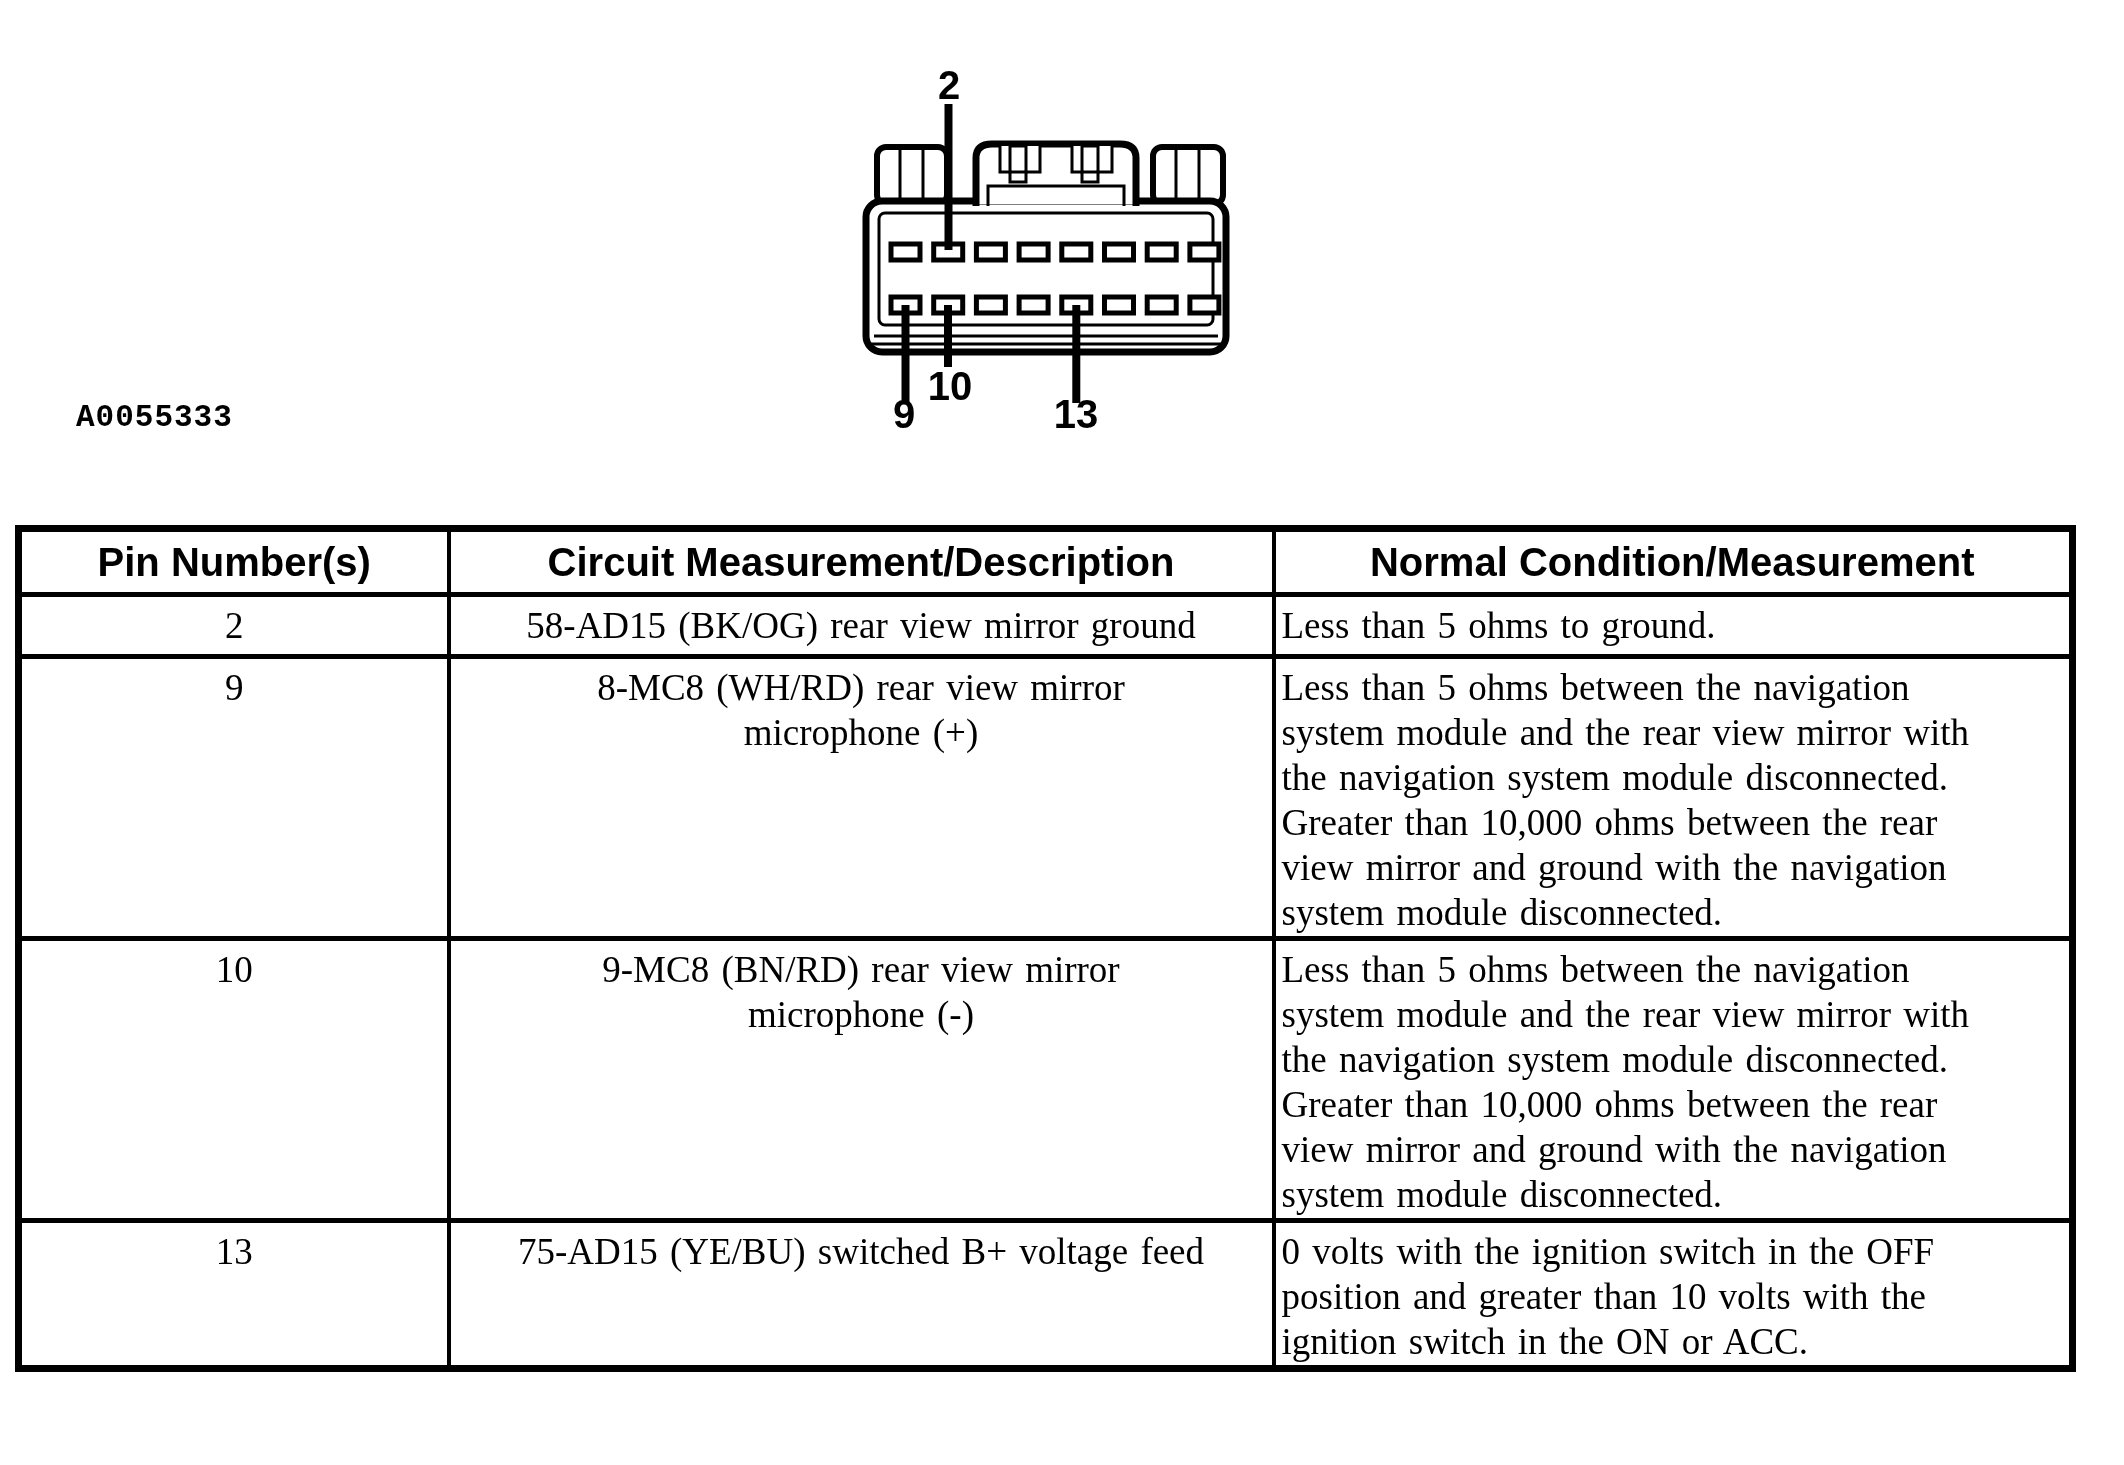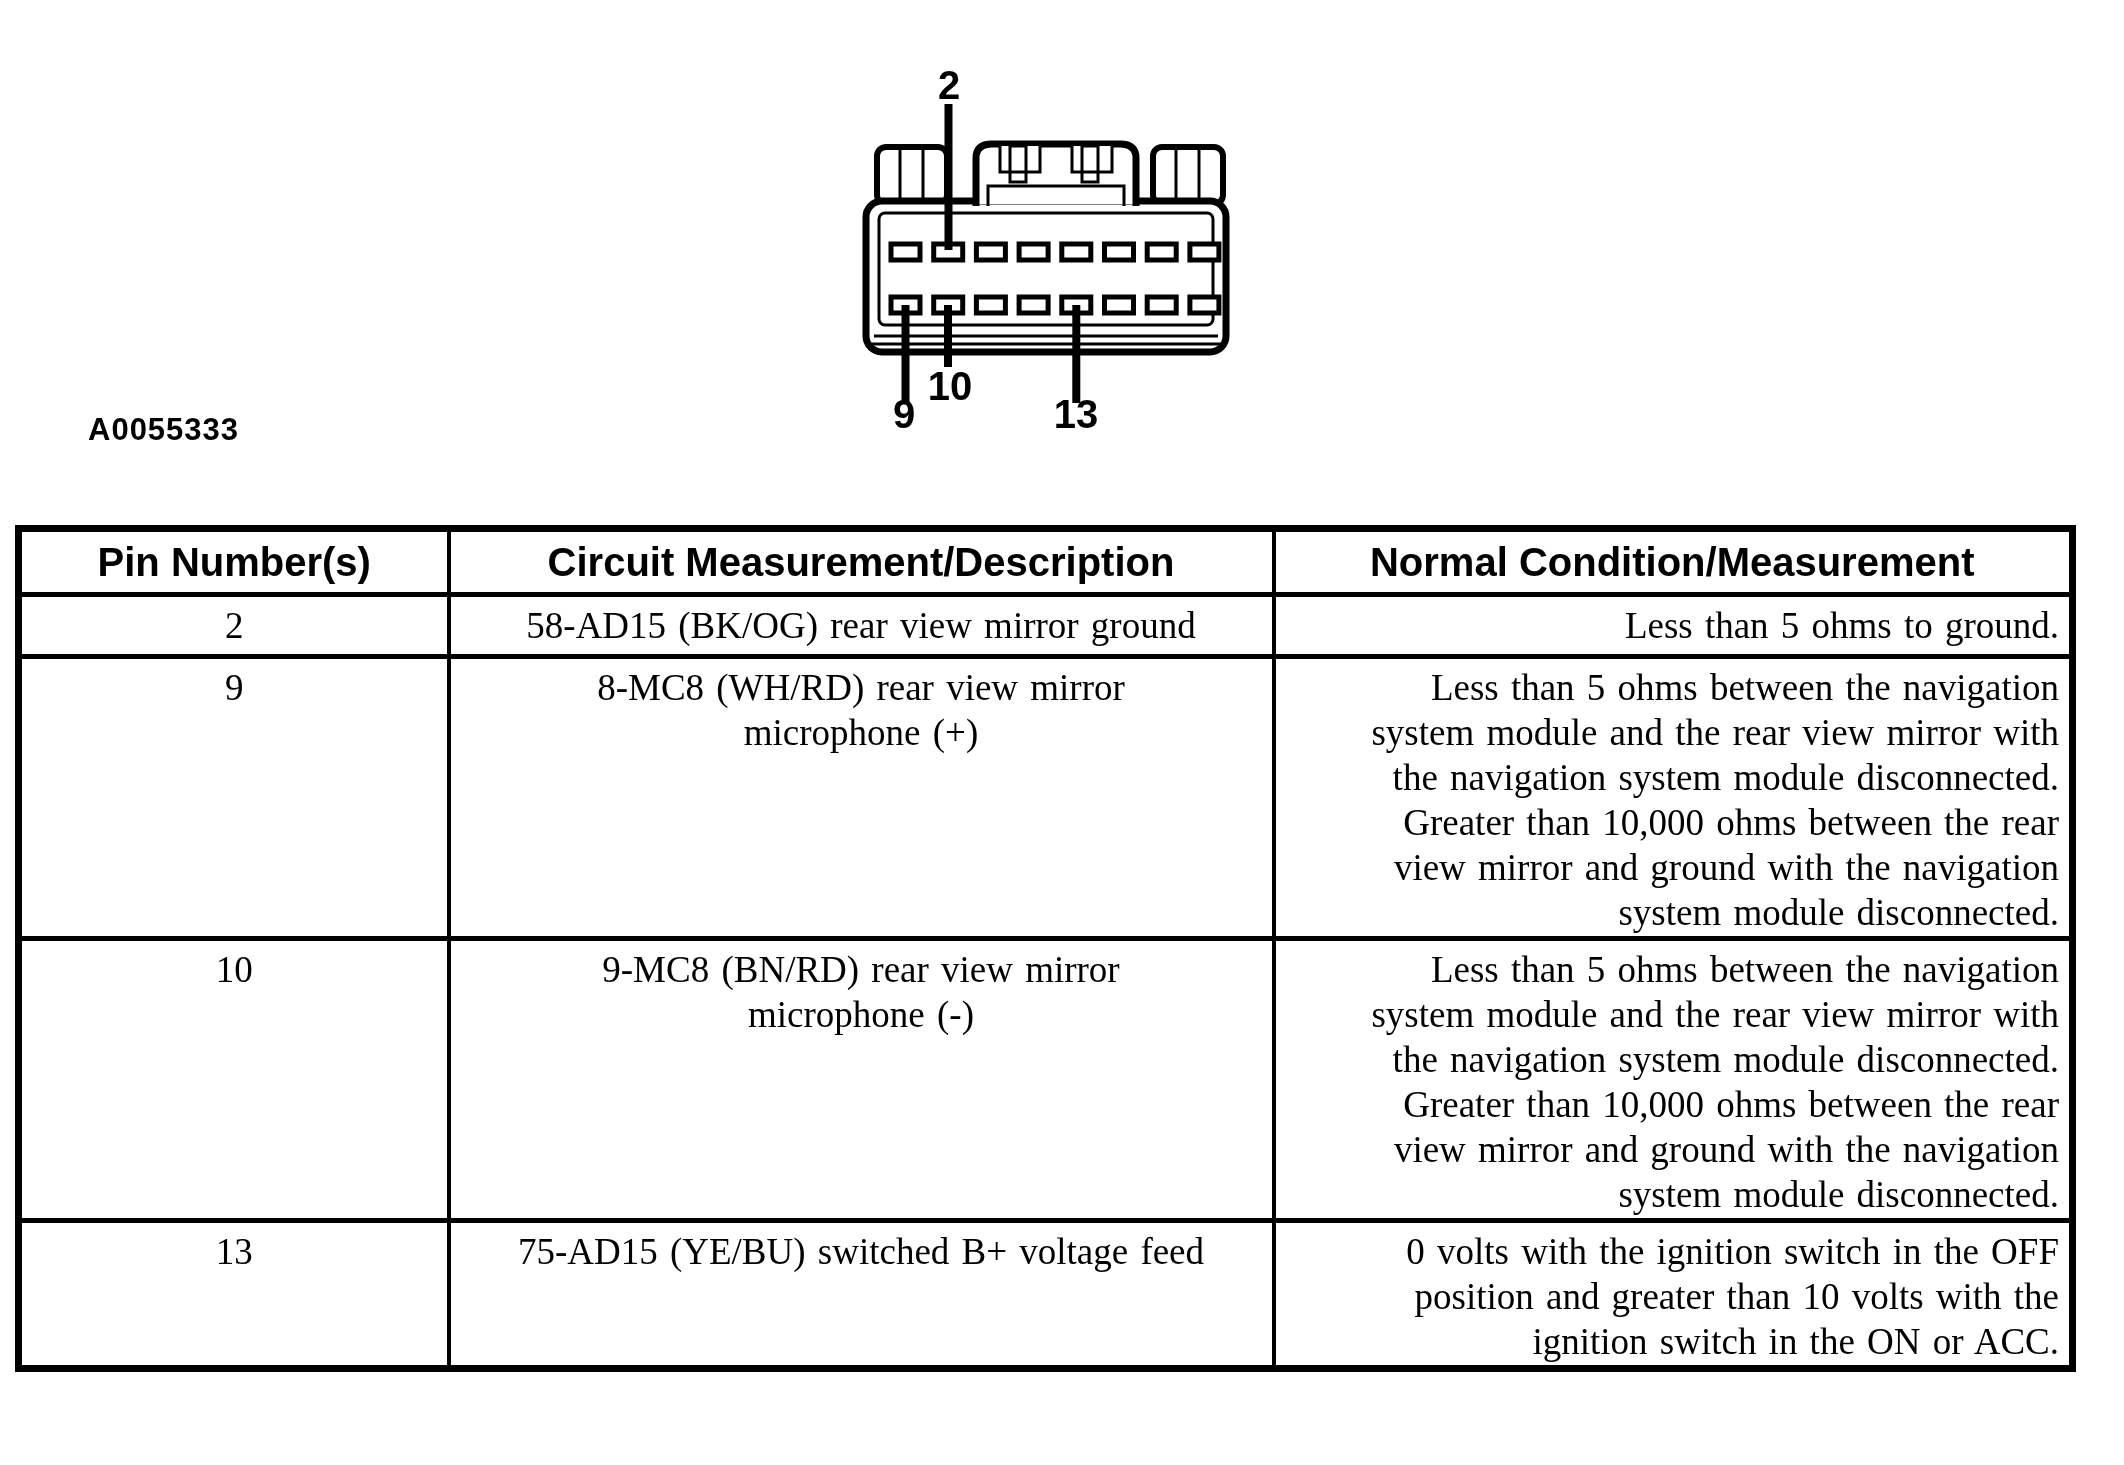--- a/index.html
+++ b/index.html
@@ -28,28 +28,27 @@
   .callout-label {
     font-family: "Liberation Sans", sans-serif;
     font-weight: bold;
     font-size: 40px;
     fill: #000;
   }
 
   
   #figure-label {
     position: absolute;
-    left: 88px;
+    left: 76px;
     top: 400px;
-    font-family: Liberation Sans, sans-serif;
+    font-family: Liberation Mono, monospace;
     font-weight: bold;
     font-size: 31px;
     letter-spacing: 1px;
     color: #000;
-    margin-top: 12px;
   }
 
   
   #pin-table {
     position: absolute;
     left: 15px;
     top: 525px;
     width: 2054px;
     border-collapse: collapse;
     table-layout: fixed;
@@ -76,21 +75,21 @@
 
   #pin-table td {
     font-family: "Liberation Serif", serif;
     font-size: 37px;
     line-height: 45px;
     word-spacing: 0.08em;
     padding-top: 6px;
   }
   td.c-pin     { text-align: center; }
   td.c-circuit { text-align: center; padding-left: 30px; padding-right: 30px; }
-  td.c-cond    { text-align: right; padding-left: 6px; padding-right: 10px; }
+  td.c-cond    { text-align: left; padding-left: 6px; padding-right: 10px; }
 
   tr.row-h    { height: 60px; }
   tr.row-2    { height: 62px; }
   tr.row-9    { height: 280px; }
   tr.row-10   { height: 281px; }
   tr.row-13   { height: 145px; }
 </style>
 </head>
 <body>
 

